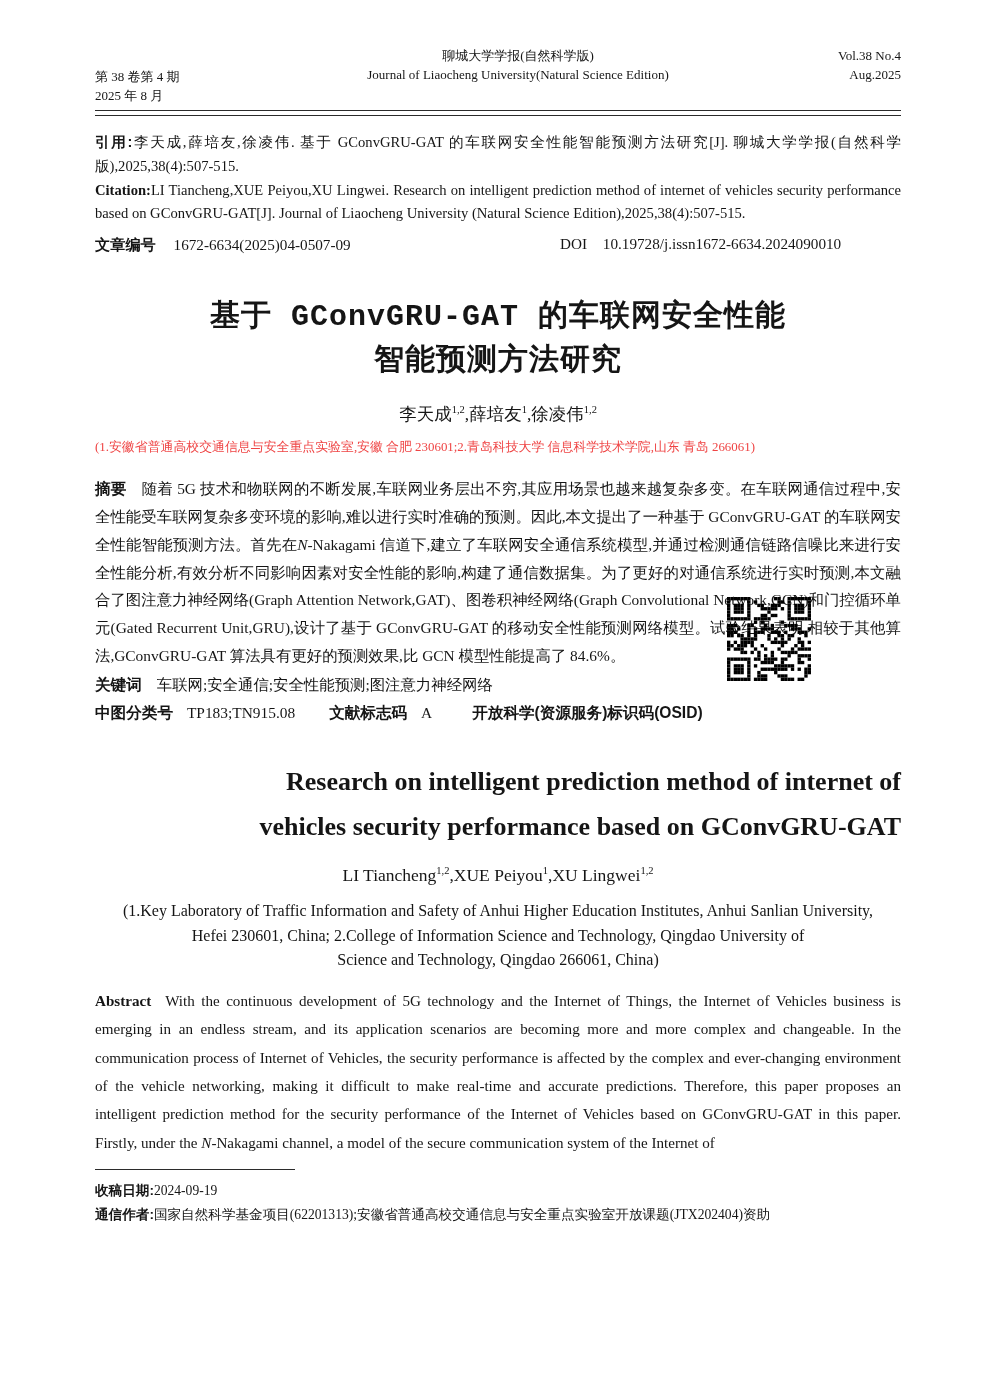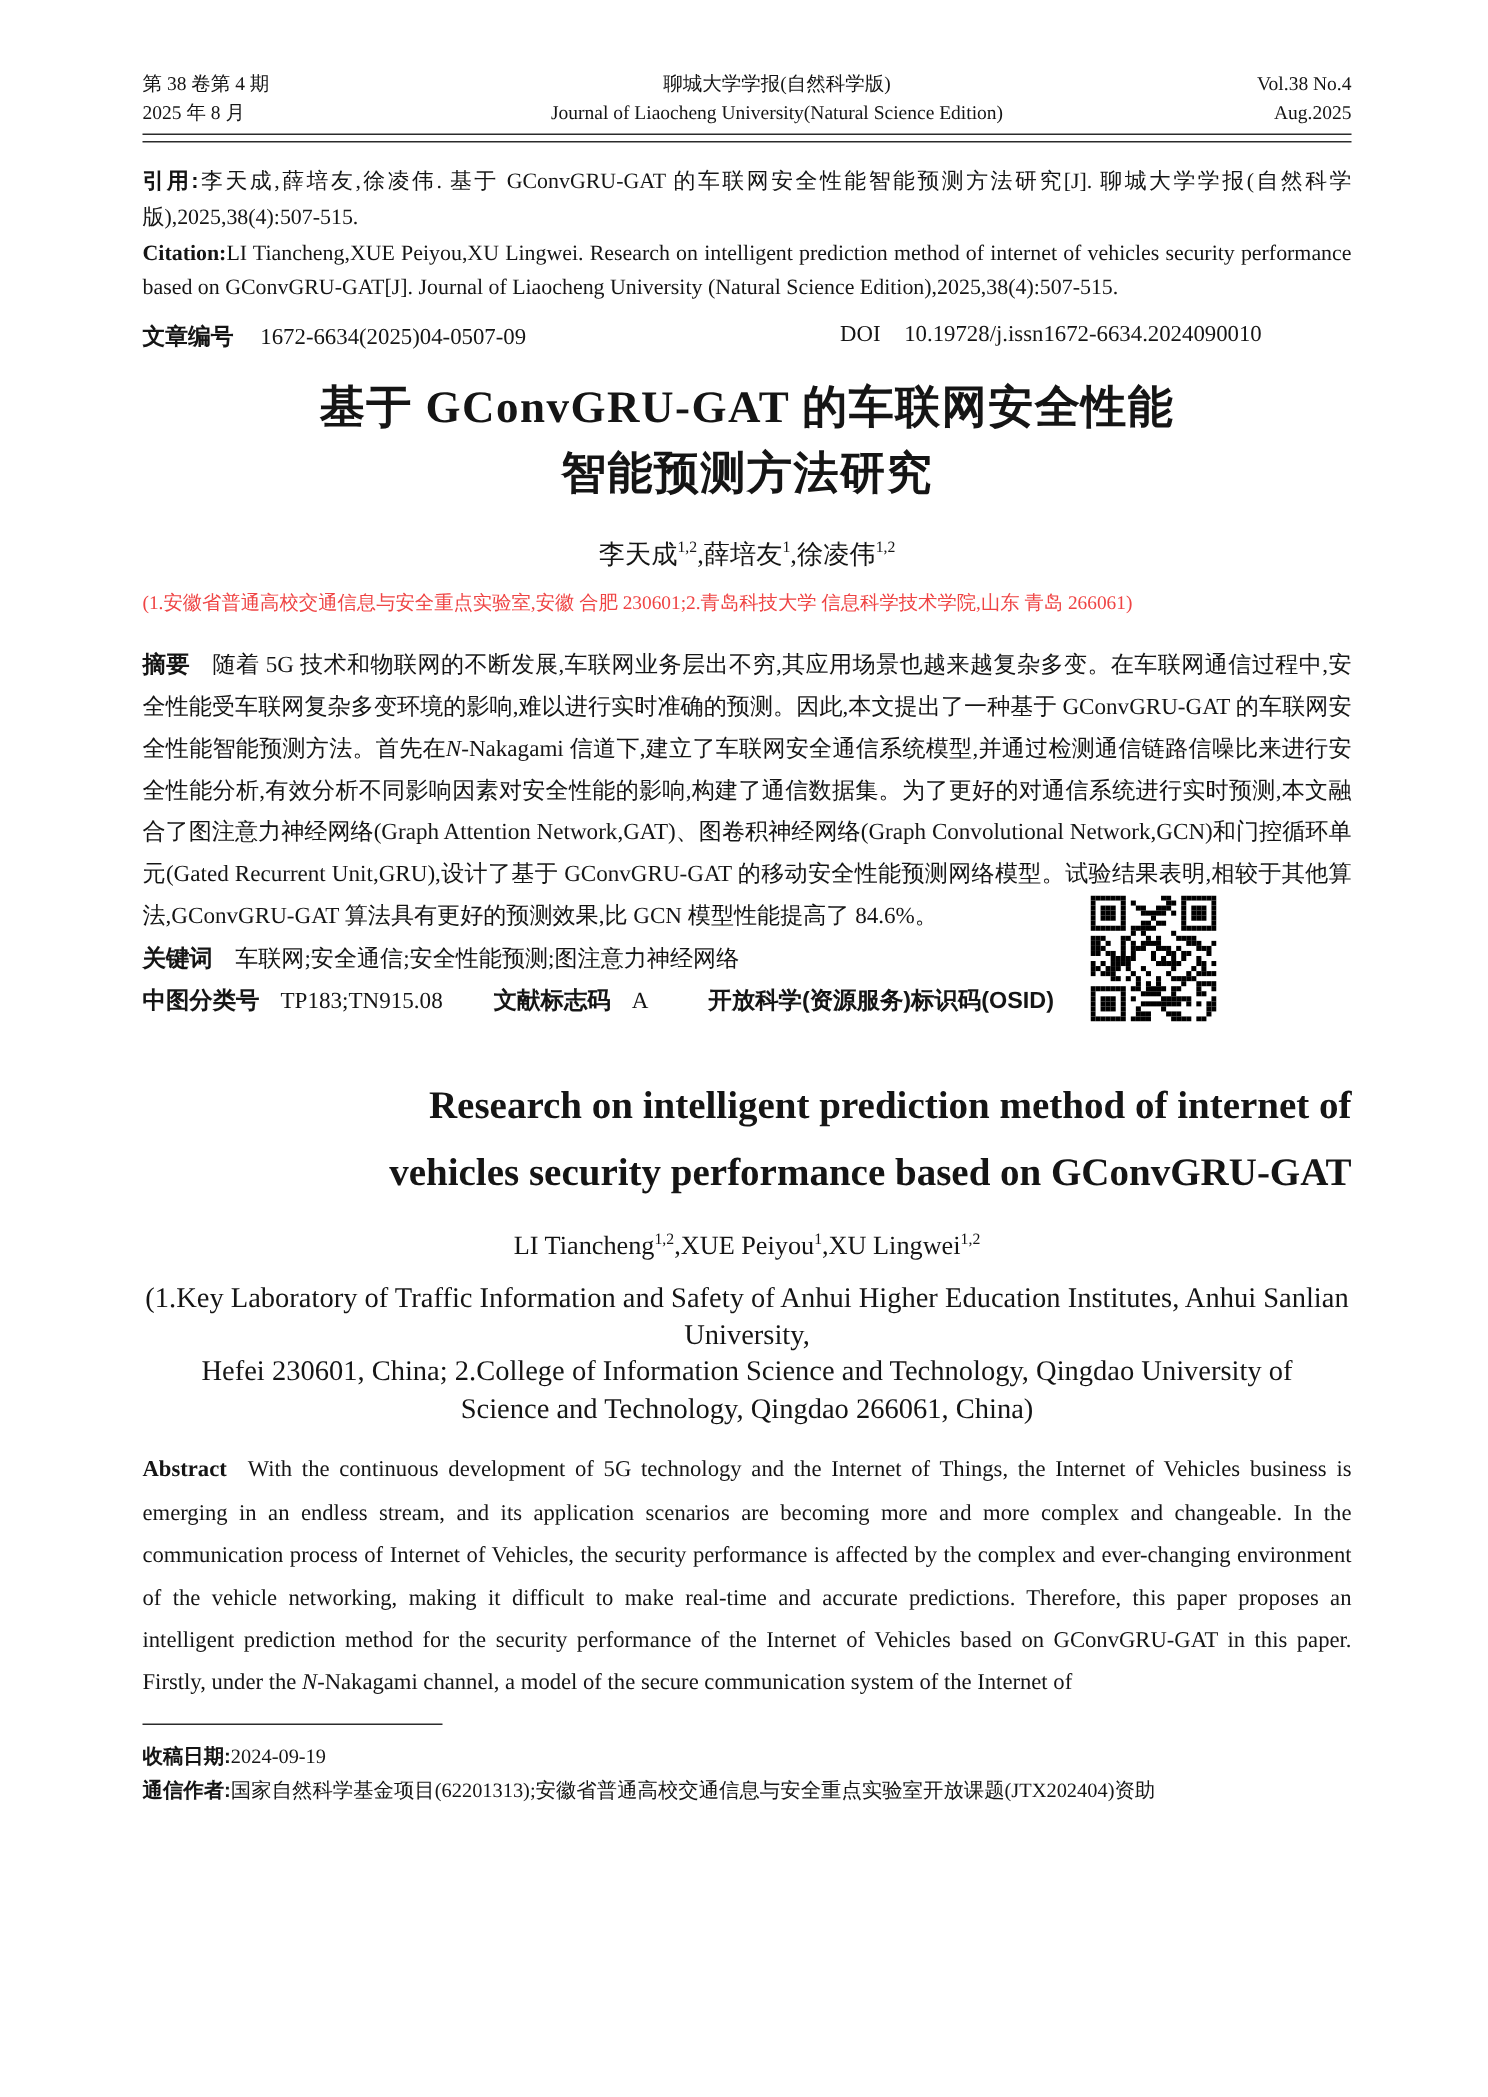--- a/index.html
+++ b/index.html
@@ -4,58 +4,58 @@
 <style>
   html,body{margin:0;padding:0;background:#ffffff;}
   body{width:992px;height:1398px;overflow:hidden;color:#151515;
        font-family:"Liberation Serif","DejaVu Serif",serif;
        -webkit-font-smoothing:antialiased;}
   .page{position:relative;width:992px;height:1398px;background:#fff;}
   .content{position:absolute;left:95px;top:46px;width:806px;}
 
   
   .jheader{display:flex;align-items:flex-start;font-size:13px;line-height:19px;}
-  .jh-left{width:150px;text-align:left;}
+  .jh-left{width:150px;text-align:left;margin-top:21px;}
   .jh-center{flex:1;text-align:center;}
   .jh-right{width:110px;text-align:right;}
   .rule-double{margin-top:5px;height:4px;border-top:1.6px solid #2b2b2b;border-bottom:1.6px solid #2b2b2b;}
 
   .hei{font-family:"Liberation Sans","DejaVu Sans",sans-serif;font-weight:bold;}
 
   
   .citation{margin-top:15px;font-size:14.6px;line-height:23.8px;text-align:justify;}
   .citation .hei{font-size:14.6px;margin-top:18px;}
 
   
   .meta{position:relative;margin-top:9px;height:26px;font-size:15.2px;}
   .meta .lbl{margin-right:14px;}
   .doi-group{position:absolute;left:465px;top:0;}
   .doi-group .lbl{font-family:"Liberation Serif",serif;font-weight:normal;margin-right:12px;}
 
   
-  .cn-title{margin-top:10px;text-align:center;font-weight:bold;font-size:30px;line-height:44px;letter-spacing:1px;}
+  .cn-title{margin-top:34px;text-align:center;font-weight:bold;font-size:30px;line-height:44px;letter-spacing:1px;font-family:Liberation Mono, monospace;}
   .cn-authors{margin-top:19px;text-align:center;font-size:17.5px;}
   sup{font-size:10.5px;}
   .cn-affil{margin-top:13px;text-align:left;font-size:12.9px;color:#ef4444;}
 
   
   .cn-abstract{margin-top:19px;font-size:15.4px;line-height:27.8px;text-align:justify;}
   .cn-abstract .hei{margin-right:15px;font-size:15.6px;}
   .kw-line{font-size:15.4px;line-height:27.8px;margin-top:1px;}
   .kw-line .hei{margin-right:15px;font-size:15.6px;}
   .clc-line{font-size:15.4px;line-height:27.8px;}
   .clc-line .hei{margin-right:14px;font-size:15.6px;}
   .clc-val{margin-right:34px;}
   .doc-val{margin-right:40px;}
   .qr{position:absolute;left:727px;top:597px;width:84px;height:84px;}
 
   
   .en-title{margin-top:33px;text-align:right;font-weight:bold;font-size:26px;line-height:45px;}
   .en-authors{margin-top:16px;text-align:center;font-size:17.5px;}
-  .en-affil{margin-top:13px;text-align:center;font-size:19px;line-height:24.5px;}
+  .en-affil{margin-top:13px;text-align:center;font-size:16px;line-height:24.5px;}
   .en-abstract{margin-top:14px;font-size:15.1px;line-height:28.4px;text-align:justify;}
   .en-abstract .ablbl{font-weight:bold;margin-right:14px;}
   .ital{font-style:italic;}
 
   
   .foot-rule{margin-top:12px;width:200px;border-top:1.8px solid #2b2b2b;}
   .footnotes{margin-top:9px;font-size:13.6px;line-height:23.6px;text-align:justify;}
   .footnotes .hei{font-size:13.6px;}
 </style>
 </head>

